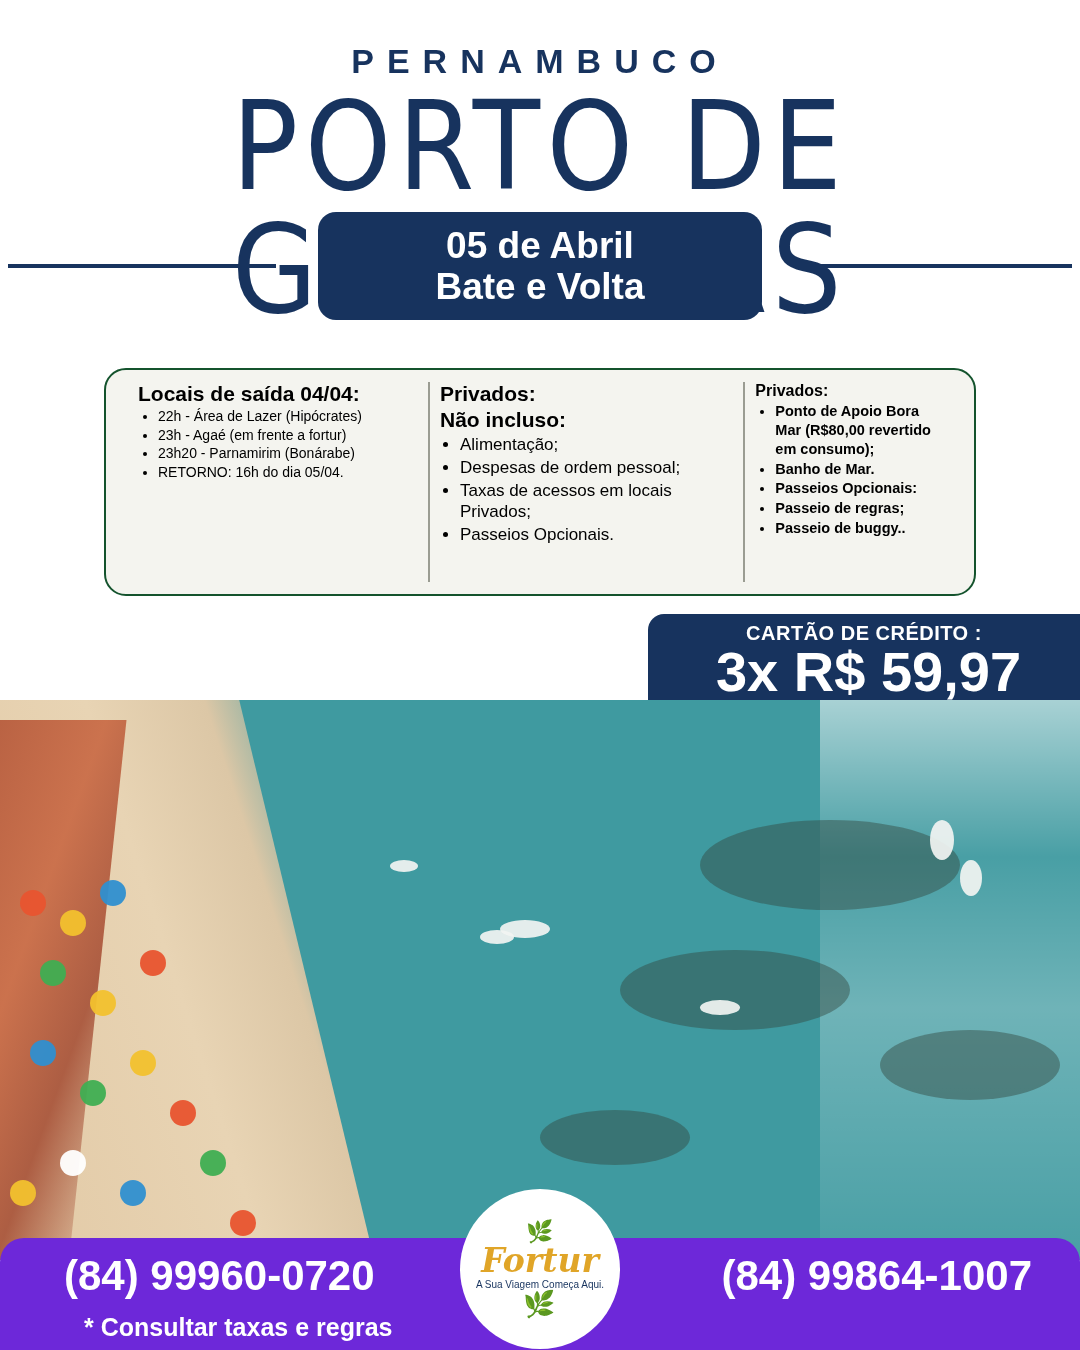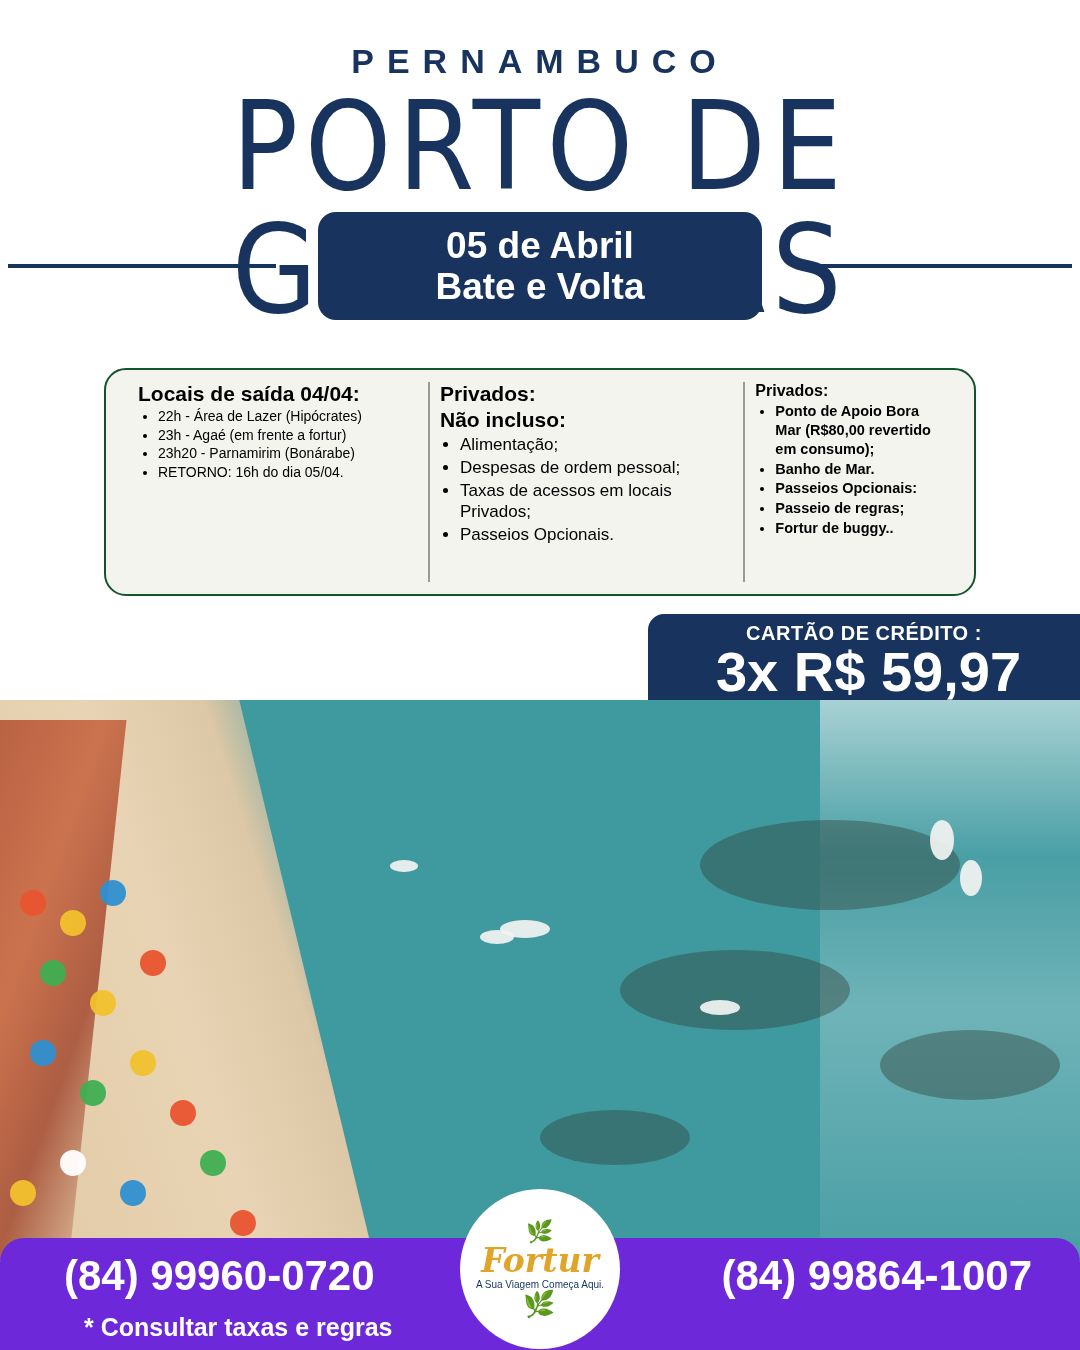--- a/index.html
+++ b/index.html
@@ -211,21 +211,21 @@
       </ul>
     </div>
 
     <div class="col c3">
       <h3>Privados:</h3>
       <ul>
         <li>Ponto de Apoio Bora Mar (R$80,00 revertido em consumo);</li>
         <li>Banho de Mar.</li>
         <li>Passeios Opcionais:</li>
         <li>Passeio de regras;</li>
-        <li>Fortur de buggy..</li>
+        <li>Passeio de buggy..</li>
       </ul>
     </div>
   </div>
 
   <div class="price-box">
     <div class="cc">CARTÃO DE CRÉDITO :</div>
     <div class="big">3x R$ 59,97</div>
     <div class="pix">PIX | DINHEIRO | Total:</div>
     <div class="total">R$ 179,90 (Por pessoa)</div>
   </div>

